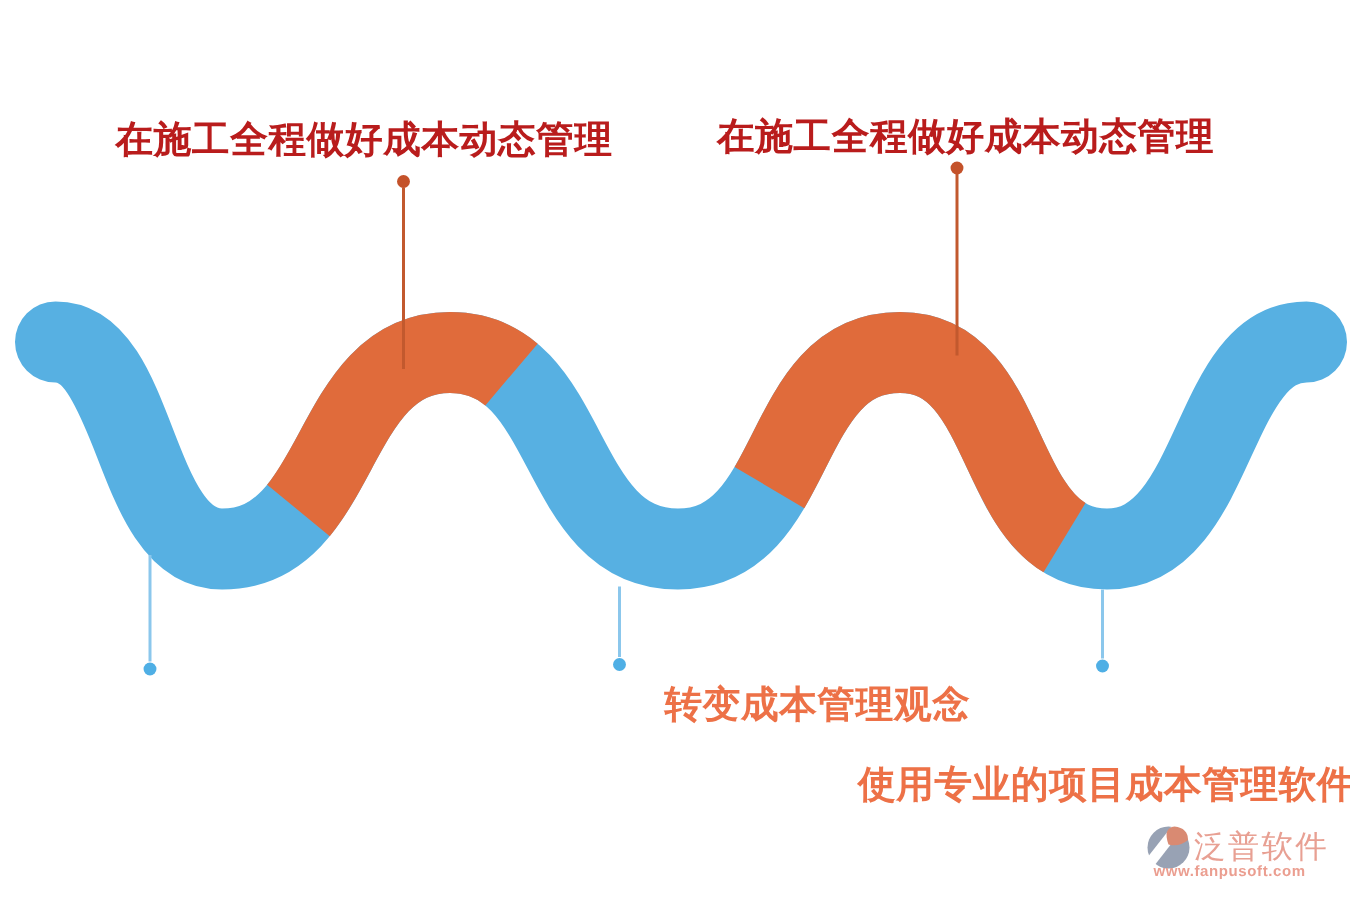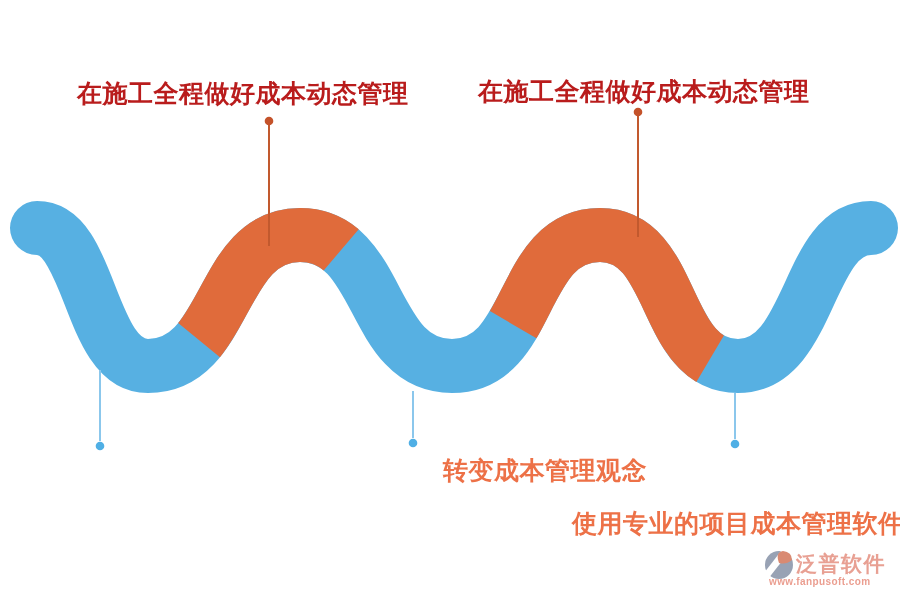--- a/index.html
+++ b/index.html
@@ -8,21 +8,21 @@
     font-family:"Liberation Sans","DejaVu Sans",sans-serif;
   }
   .stage svg{position:absolute;left:0;top:0;}
   .step-label{
     position:absolute;font-weight:bold;font-size:25px;line-height:1.15;
     white-space:nowrap;letter-spacing:0.5px;
   }
   .step-label.blue{color:#b91c1c;}
   .step-label.orange{color:#ed7147;margin-top:32px;}
   .brand-name{
-    position:absolute;left:796px;top:550px;font-size:21px;font-weight:bold;
+    position:absolute;left:796px;top:550px;font-size:21px;font-weight:normal;
     color:#e8a093;letter-spacing:1.5px;white-space:nowrap;
   }
   .brand-url{
     position:absolute;left:769px;top:576px;font-size:10px;font-weight:700;
     color:#eb9e90;letter-spacing:0.4px;white-space:nowrap;
   }
 </style>
 </head>
 <body>
 

